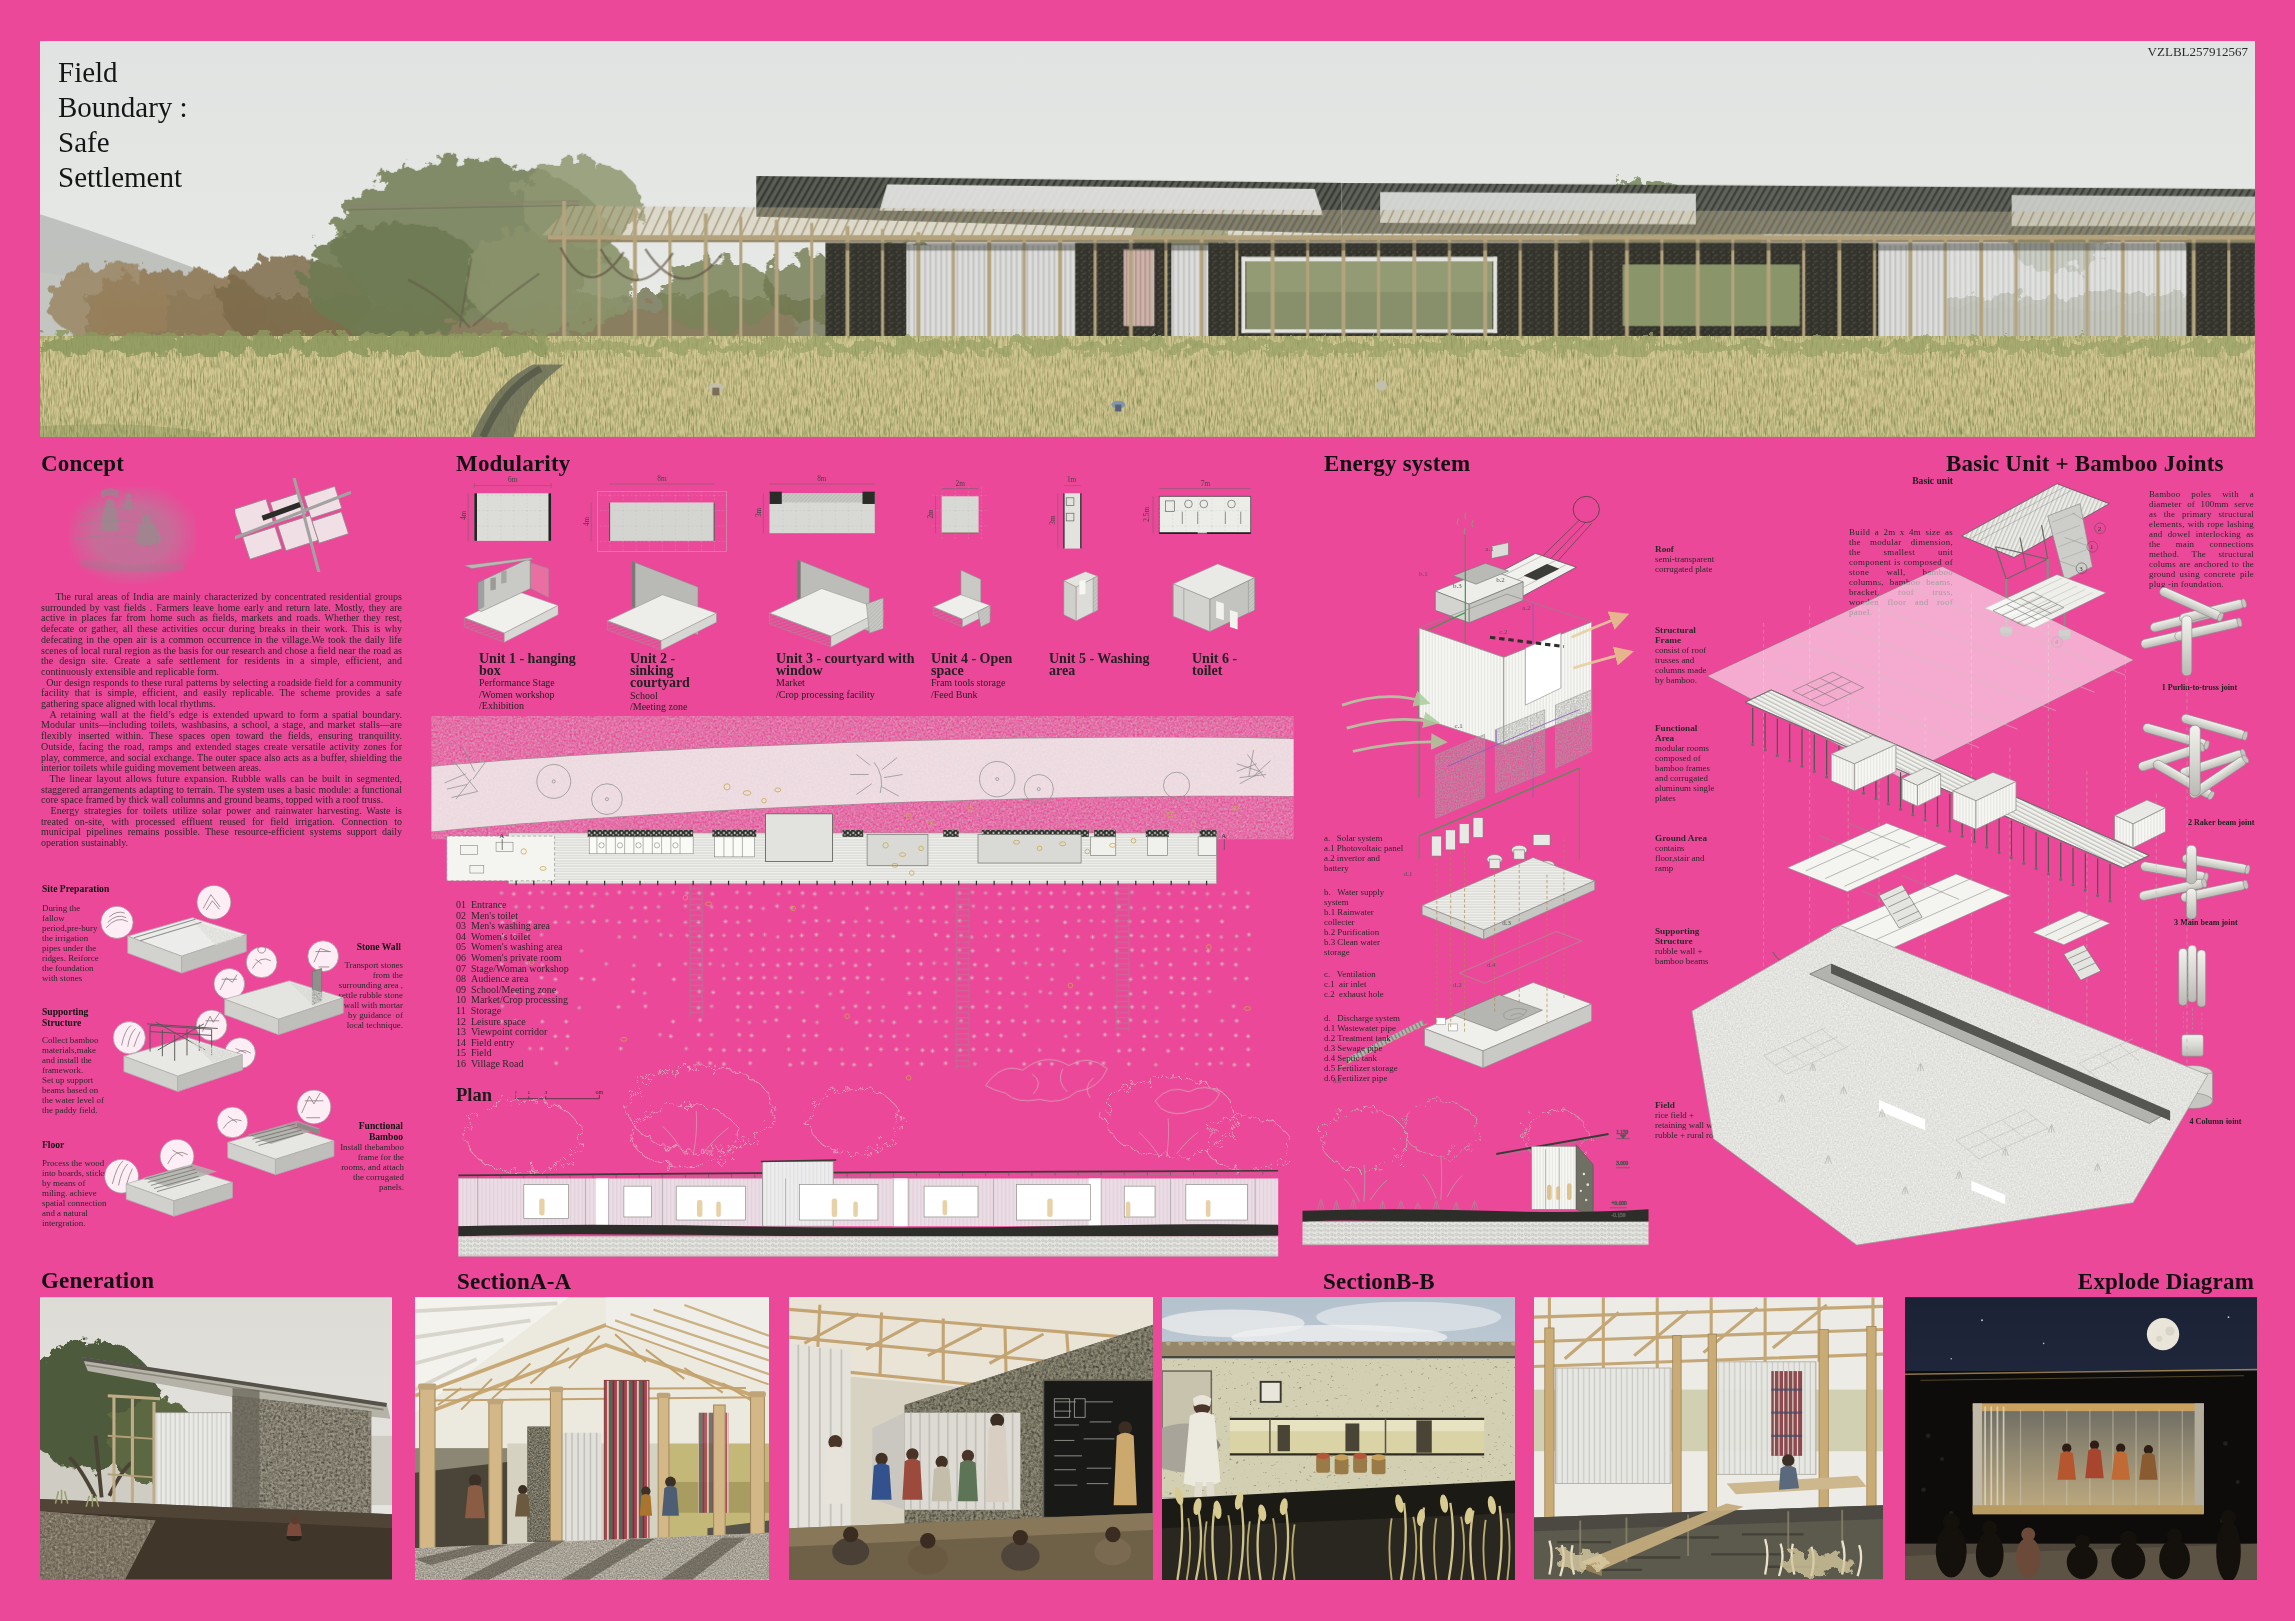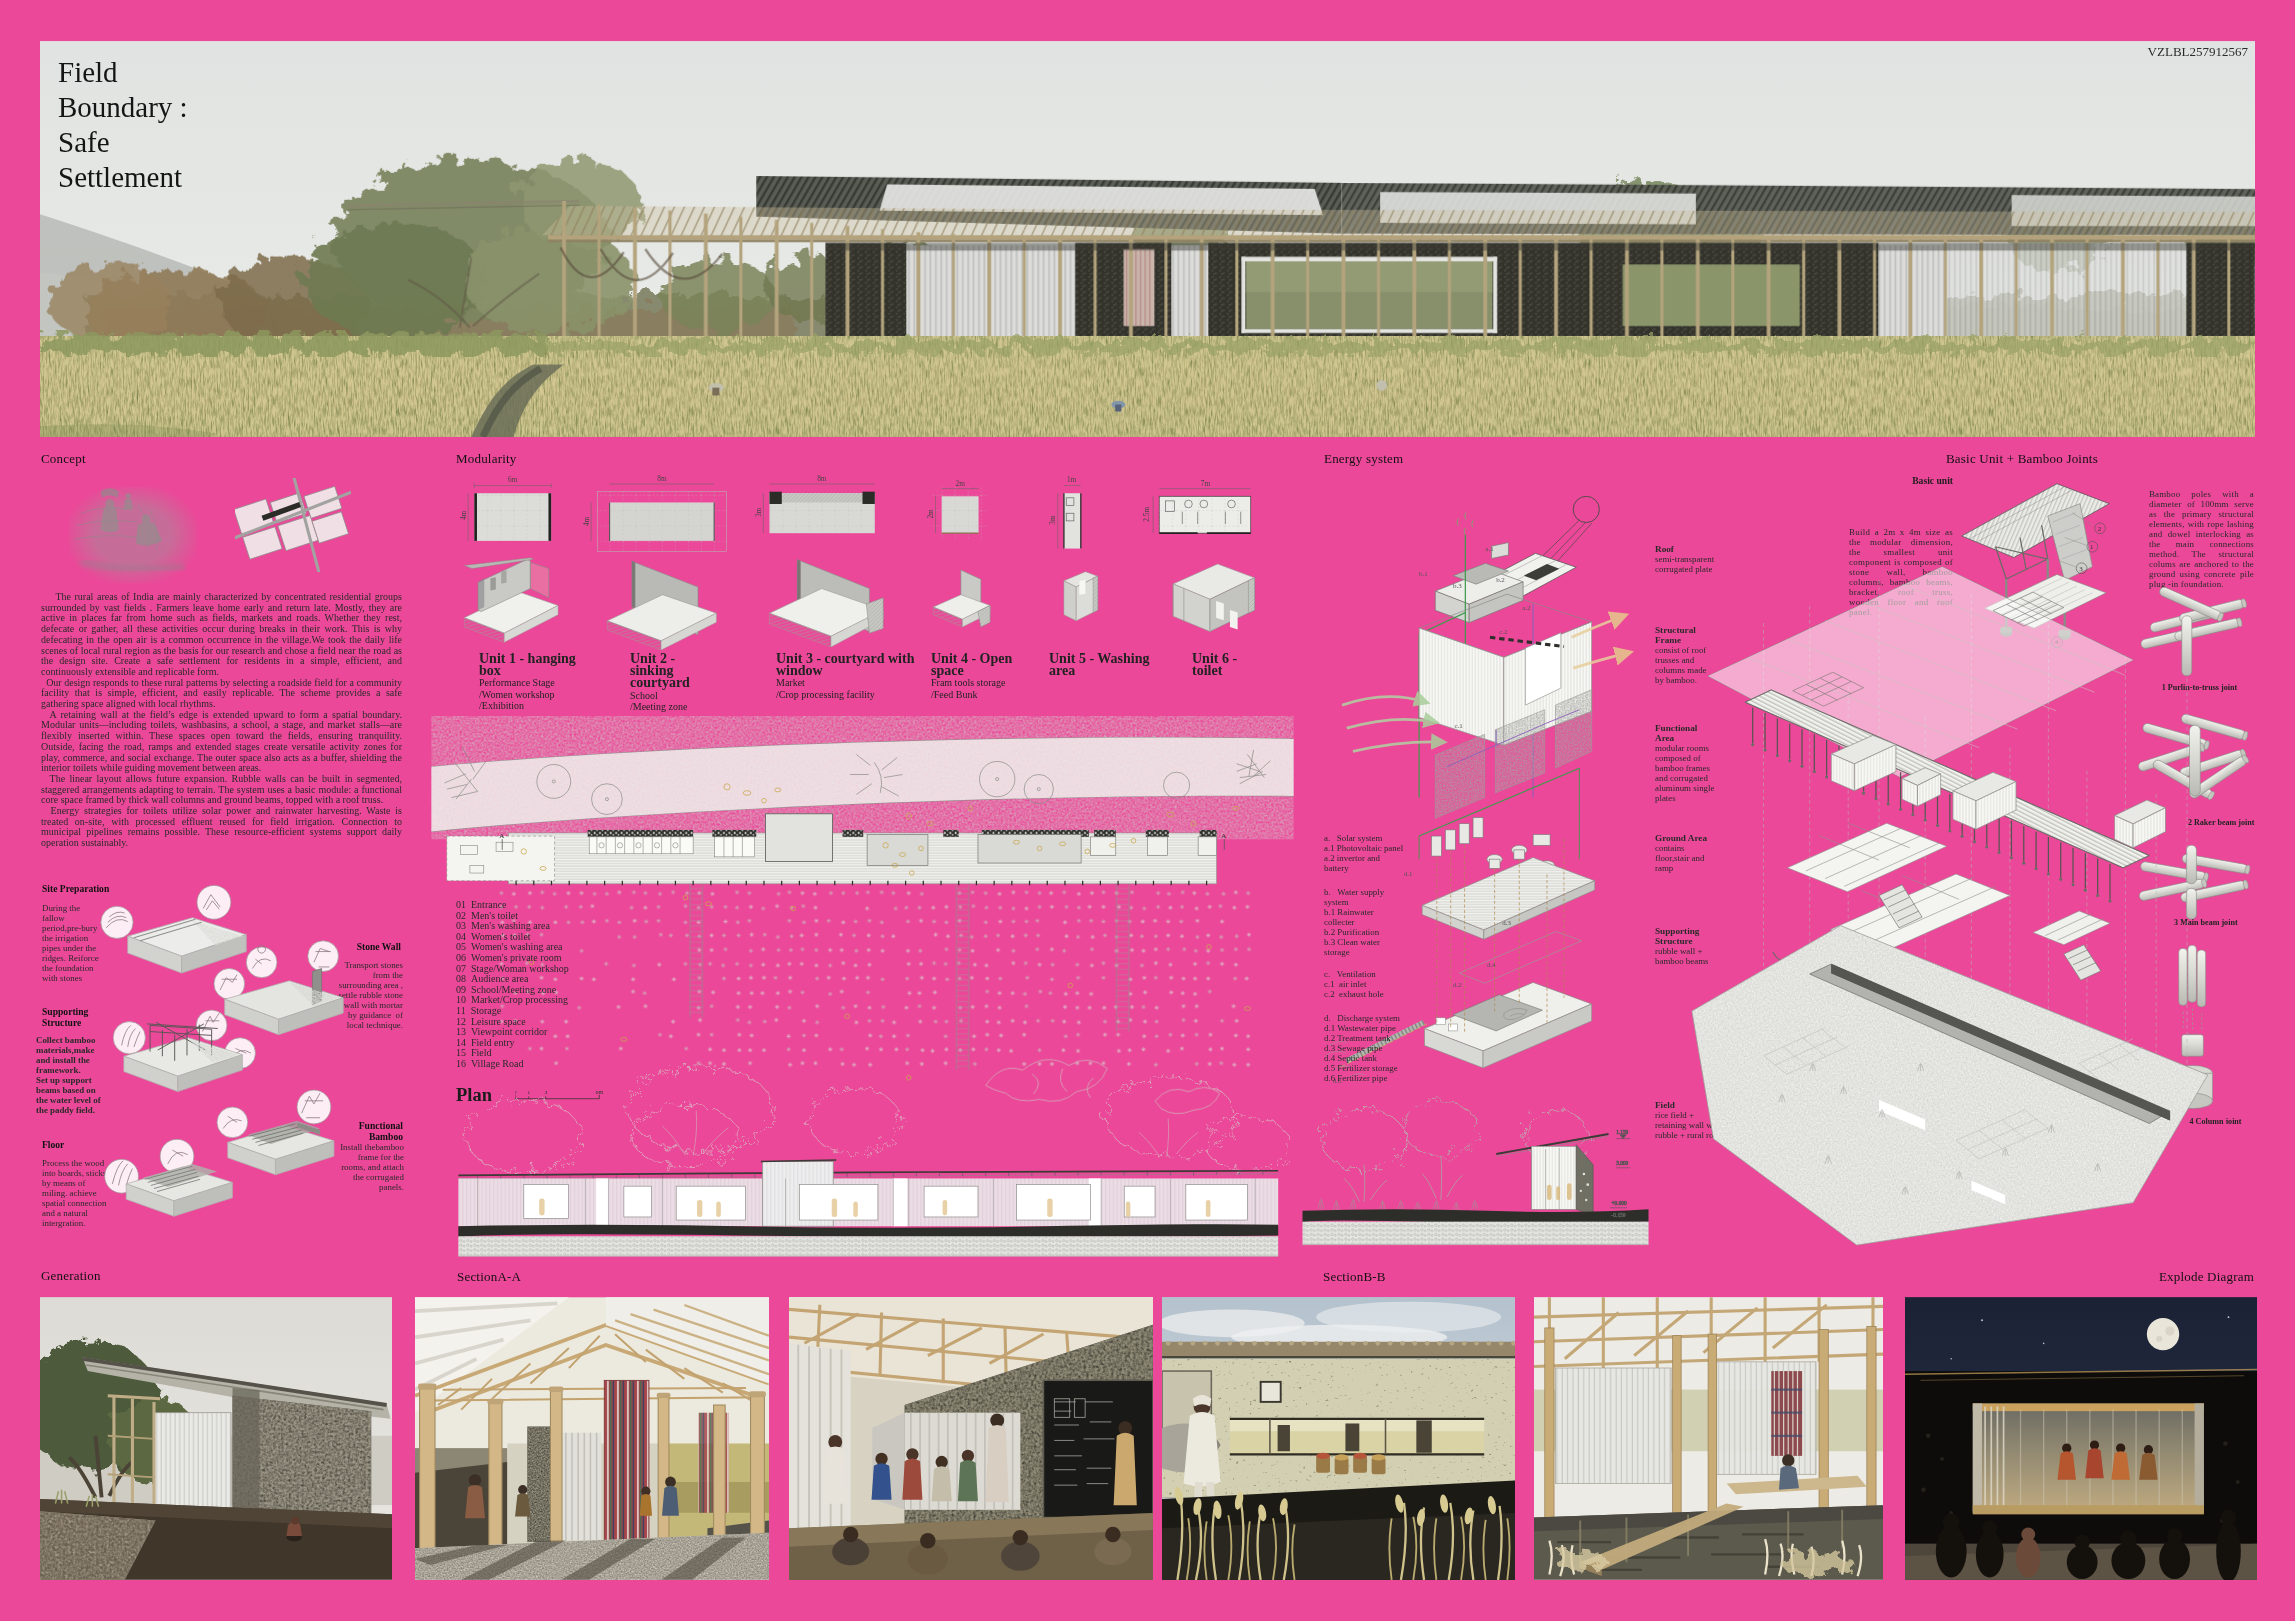--- a/index.html
+++ b/index.html
@@ -1,19 +1,19 @@
 <!DOCTYPE html>
 <html style="font-size:12.3px"><head>
 <meta charset="utf-8">
 <style>
   html,body{margin:0;padding:0;}
   body{width:2295px;height:1621px;background:#ffffff;font-family:"Liberation Serif",serif;color:#1c1c1c;}
   .abs{position:absolute;}
   .board{position:absolute;left:0;top:0;width:2295px;height:1621px;background:#ec4899;overflow:hidden;}
-  .h1{font-size:13px;font-weight:normal;color:#111;letter-spacing:0.2px;}
+  .h1{font-size:23px;font-weight:bold;color:#111;letter-spacing:0.2px;}
   .body-text{font-size:10px;line-height:10.7px;text-align:justify;color:#2a2a2a;}
   .small{font-size:10px;line-height:11.2px;color:#222;}
   .small b{font-size:14px;}
   .microb{font-size:10.8px;font-weight:bold;color:#111;}
 </style>
 </head>
 <body>
 <div class="board">
 
 <div class="abs" id="hero" style="left:40px;top:41px;width:2215px;height:396px;">
@@ -1704,21 +1704,21 @@
 <div class="abs microb" style="left:42px;top:883px;font-size:9.6px;">Site Preparation</div>
 
 <div class="abs" style="left:42px;top:903px;width:63px;font-size:8.9px;line-height:10px;color:#2a2a2a;">During the fallow period,pre-bury the irrigation pipes under the ridges. Reiforce the foundation with stones</div>
 
 <div class="abs microb" style="left:324px;top:941px;width:77px;font-size:9.6px;text-align:right;">Stone Wall</div>
 
 <div class="abs" style="left:337px;top:960px;width:66px;font-size:8.9px;line-height:10px;text-align:right;color:#2a2a2a;">Transport stones from the surrounding area , settle rubble stone wall with mortar by guidance&nbsp; of local technique.</div>
 
 <div class="abs microb" style="left:42px;top:1006px;width:54px;font-size:9.6px;">Supporting Structure</div>
 
-<div class="abs" style="left:36px;top:1035px;width:68px;font-size:8.9px;line-height:10px;color:#2a2a2a;font-weight:bold;">Collect bamboo materials,make and install the framework.<br>Set up support beams based on the water level of the paddy field.</div>
+<div class="abs" style="left:42px;top:1035px;width:68px;font-size:8.9px;line-height:10px;color:#2a2a2a;">Collect bamboo materials,make and install the framework.<br>Set up support beams based on the water level of the paddy field.</div>
 
 <div class="abs microb" style="left:42px;top:1139px;font-size:9.6px;">Floor</div>
 
 <div class="abs" style="left:42px;top:1158px;width:68px;font-size:8.9px;line-height:10px;color:#2a2a2a;">Process the wood into boards, sticks by means of miling. achieve spatial connection and a natural intergration.</div>
 
 <div class="abs microb" style="left:324px;top:1120px;width:79px;font-size:9.6px;text-align:right;">Functional Bamboo</div>
 
 <div class="abs" style="left:336px;top:1142px;width:68px;font-size:8.9px;line-height:10px;text-align:right;color:#2a2a2a;">Install thebamboo frame for the rooms, and attach the corrugated panels.</div>
 
 <div class="abs" style="left:100px;top:870px;width:254px;height:377px;">

